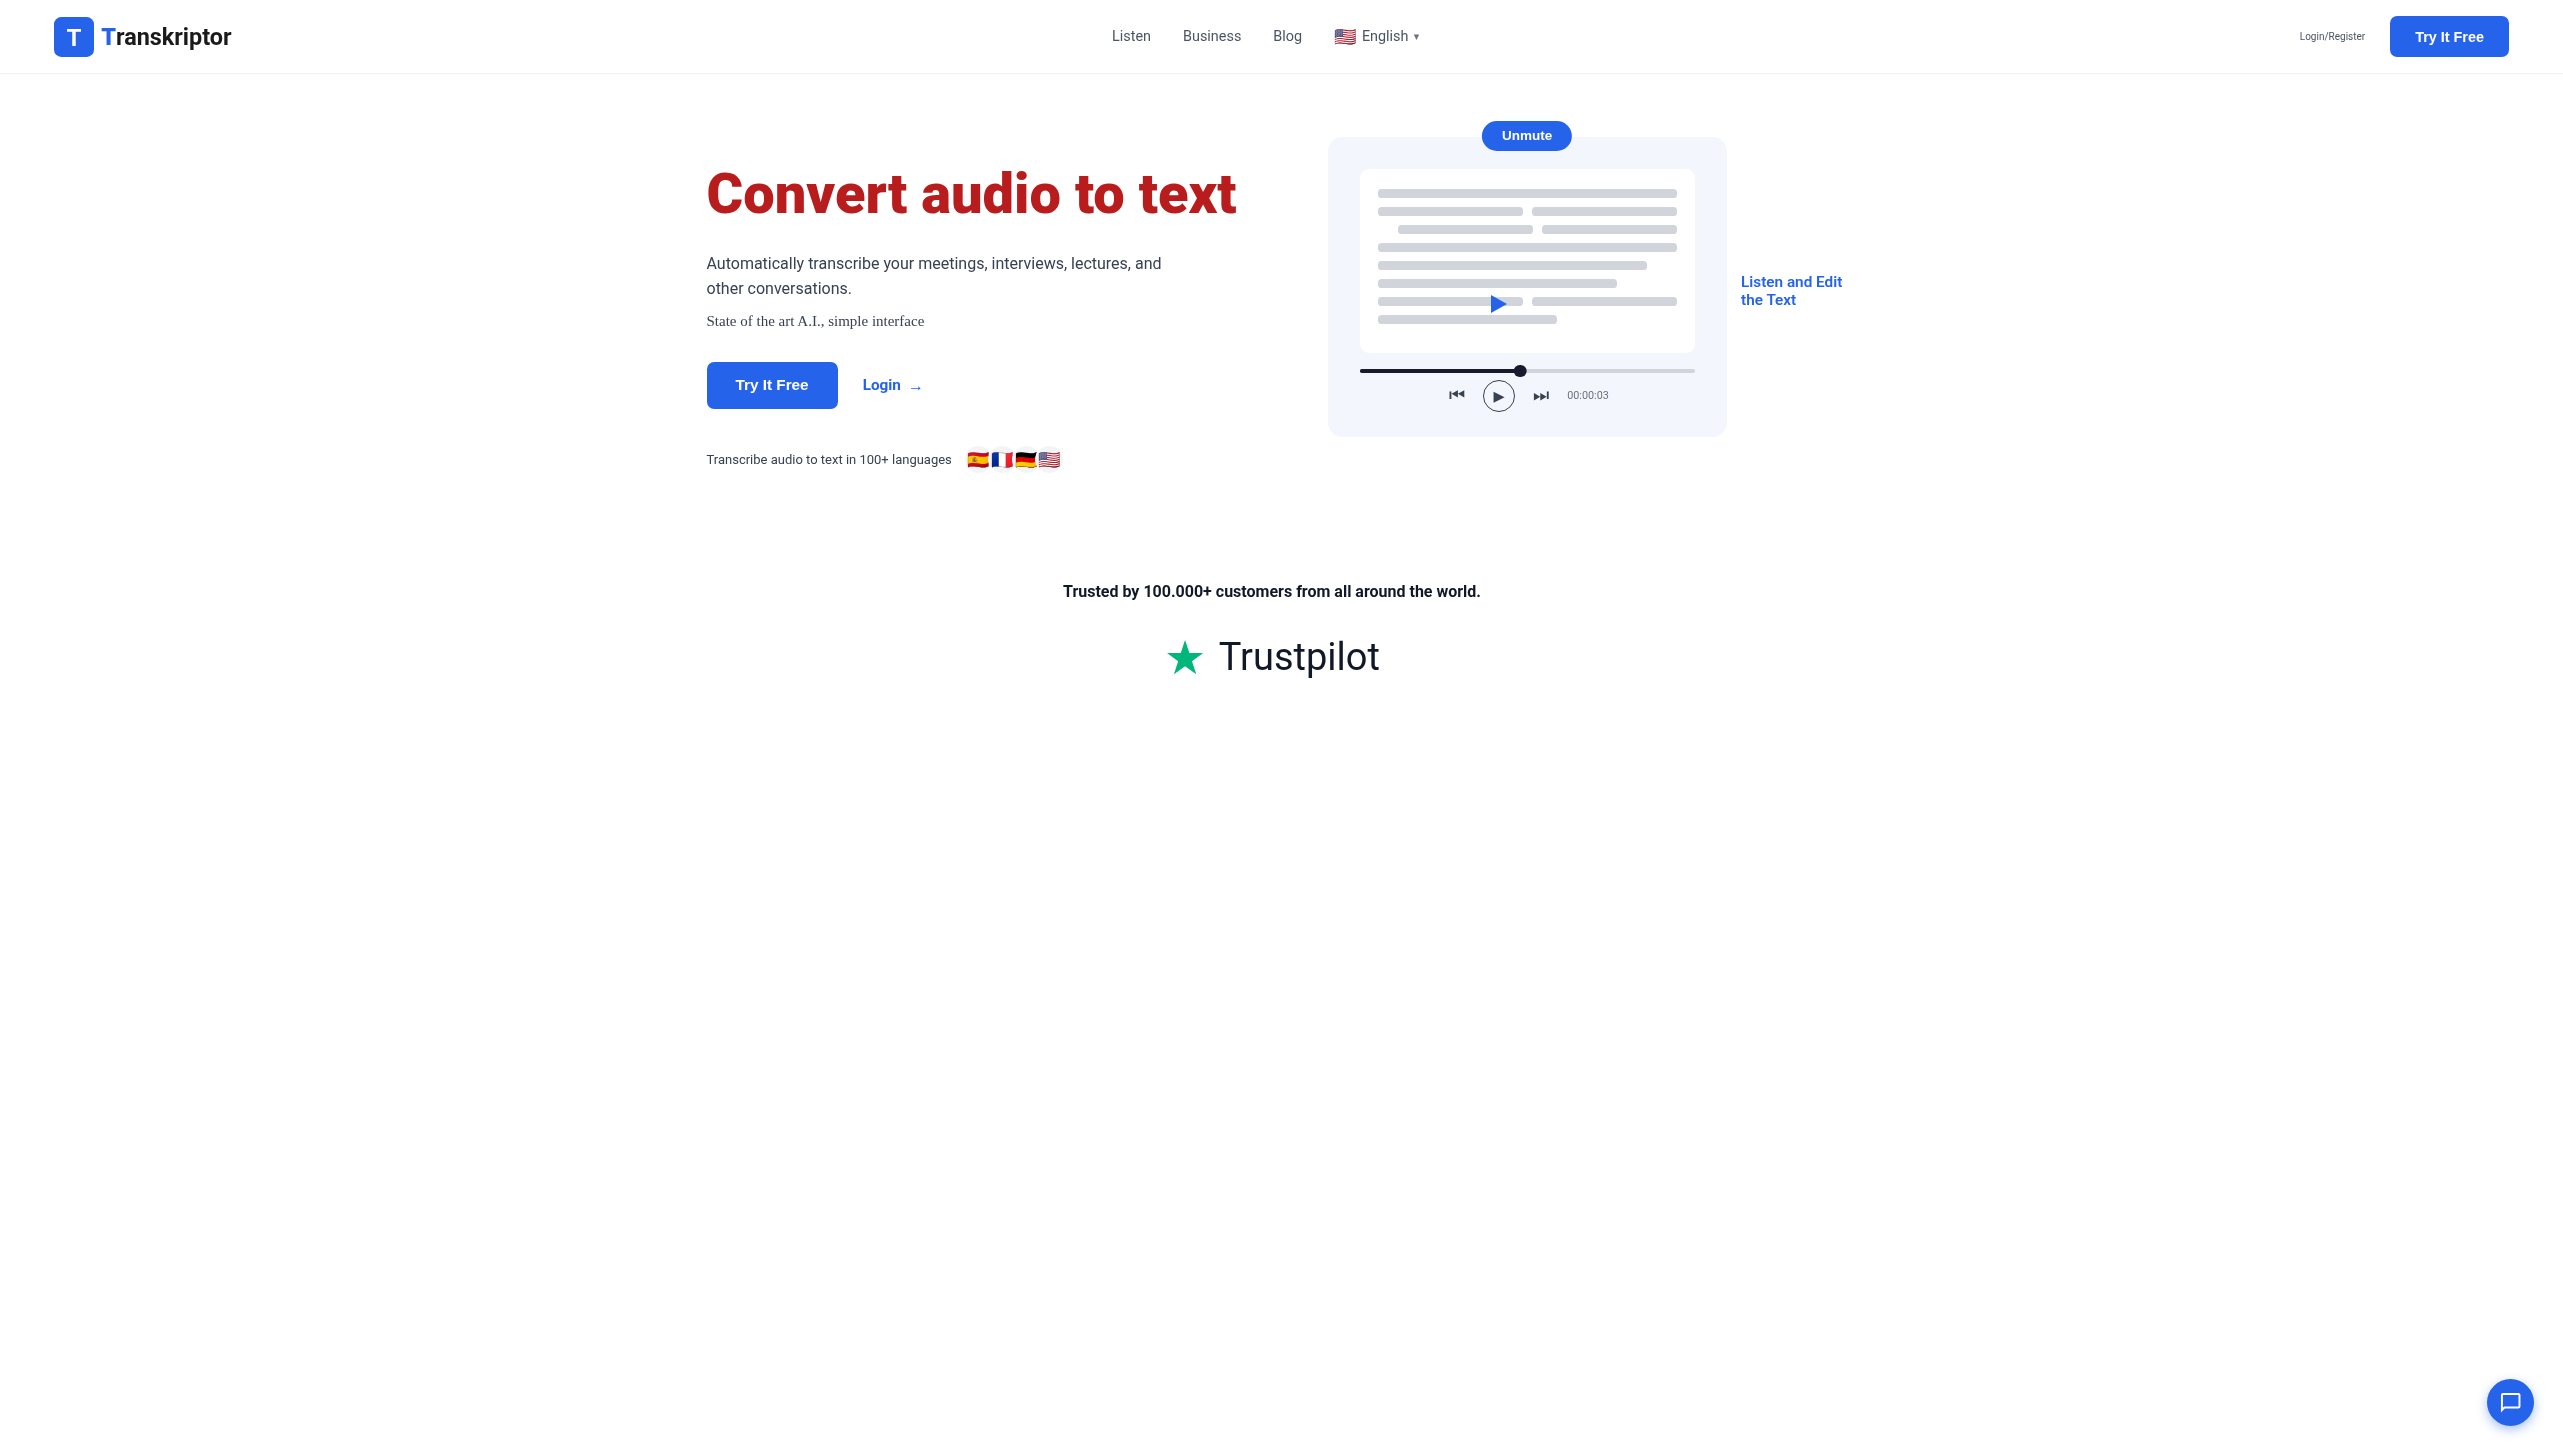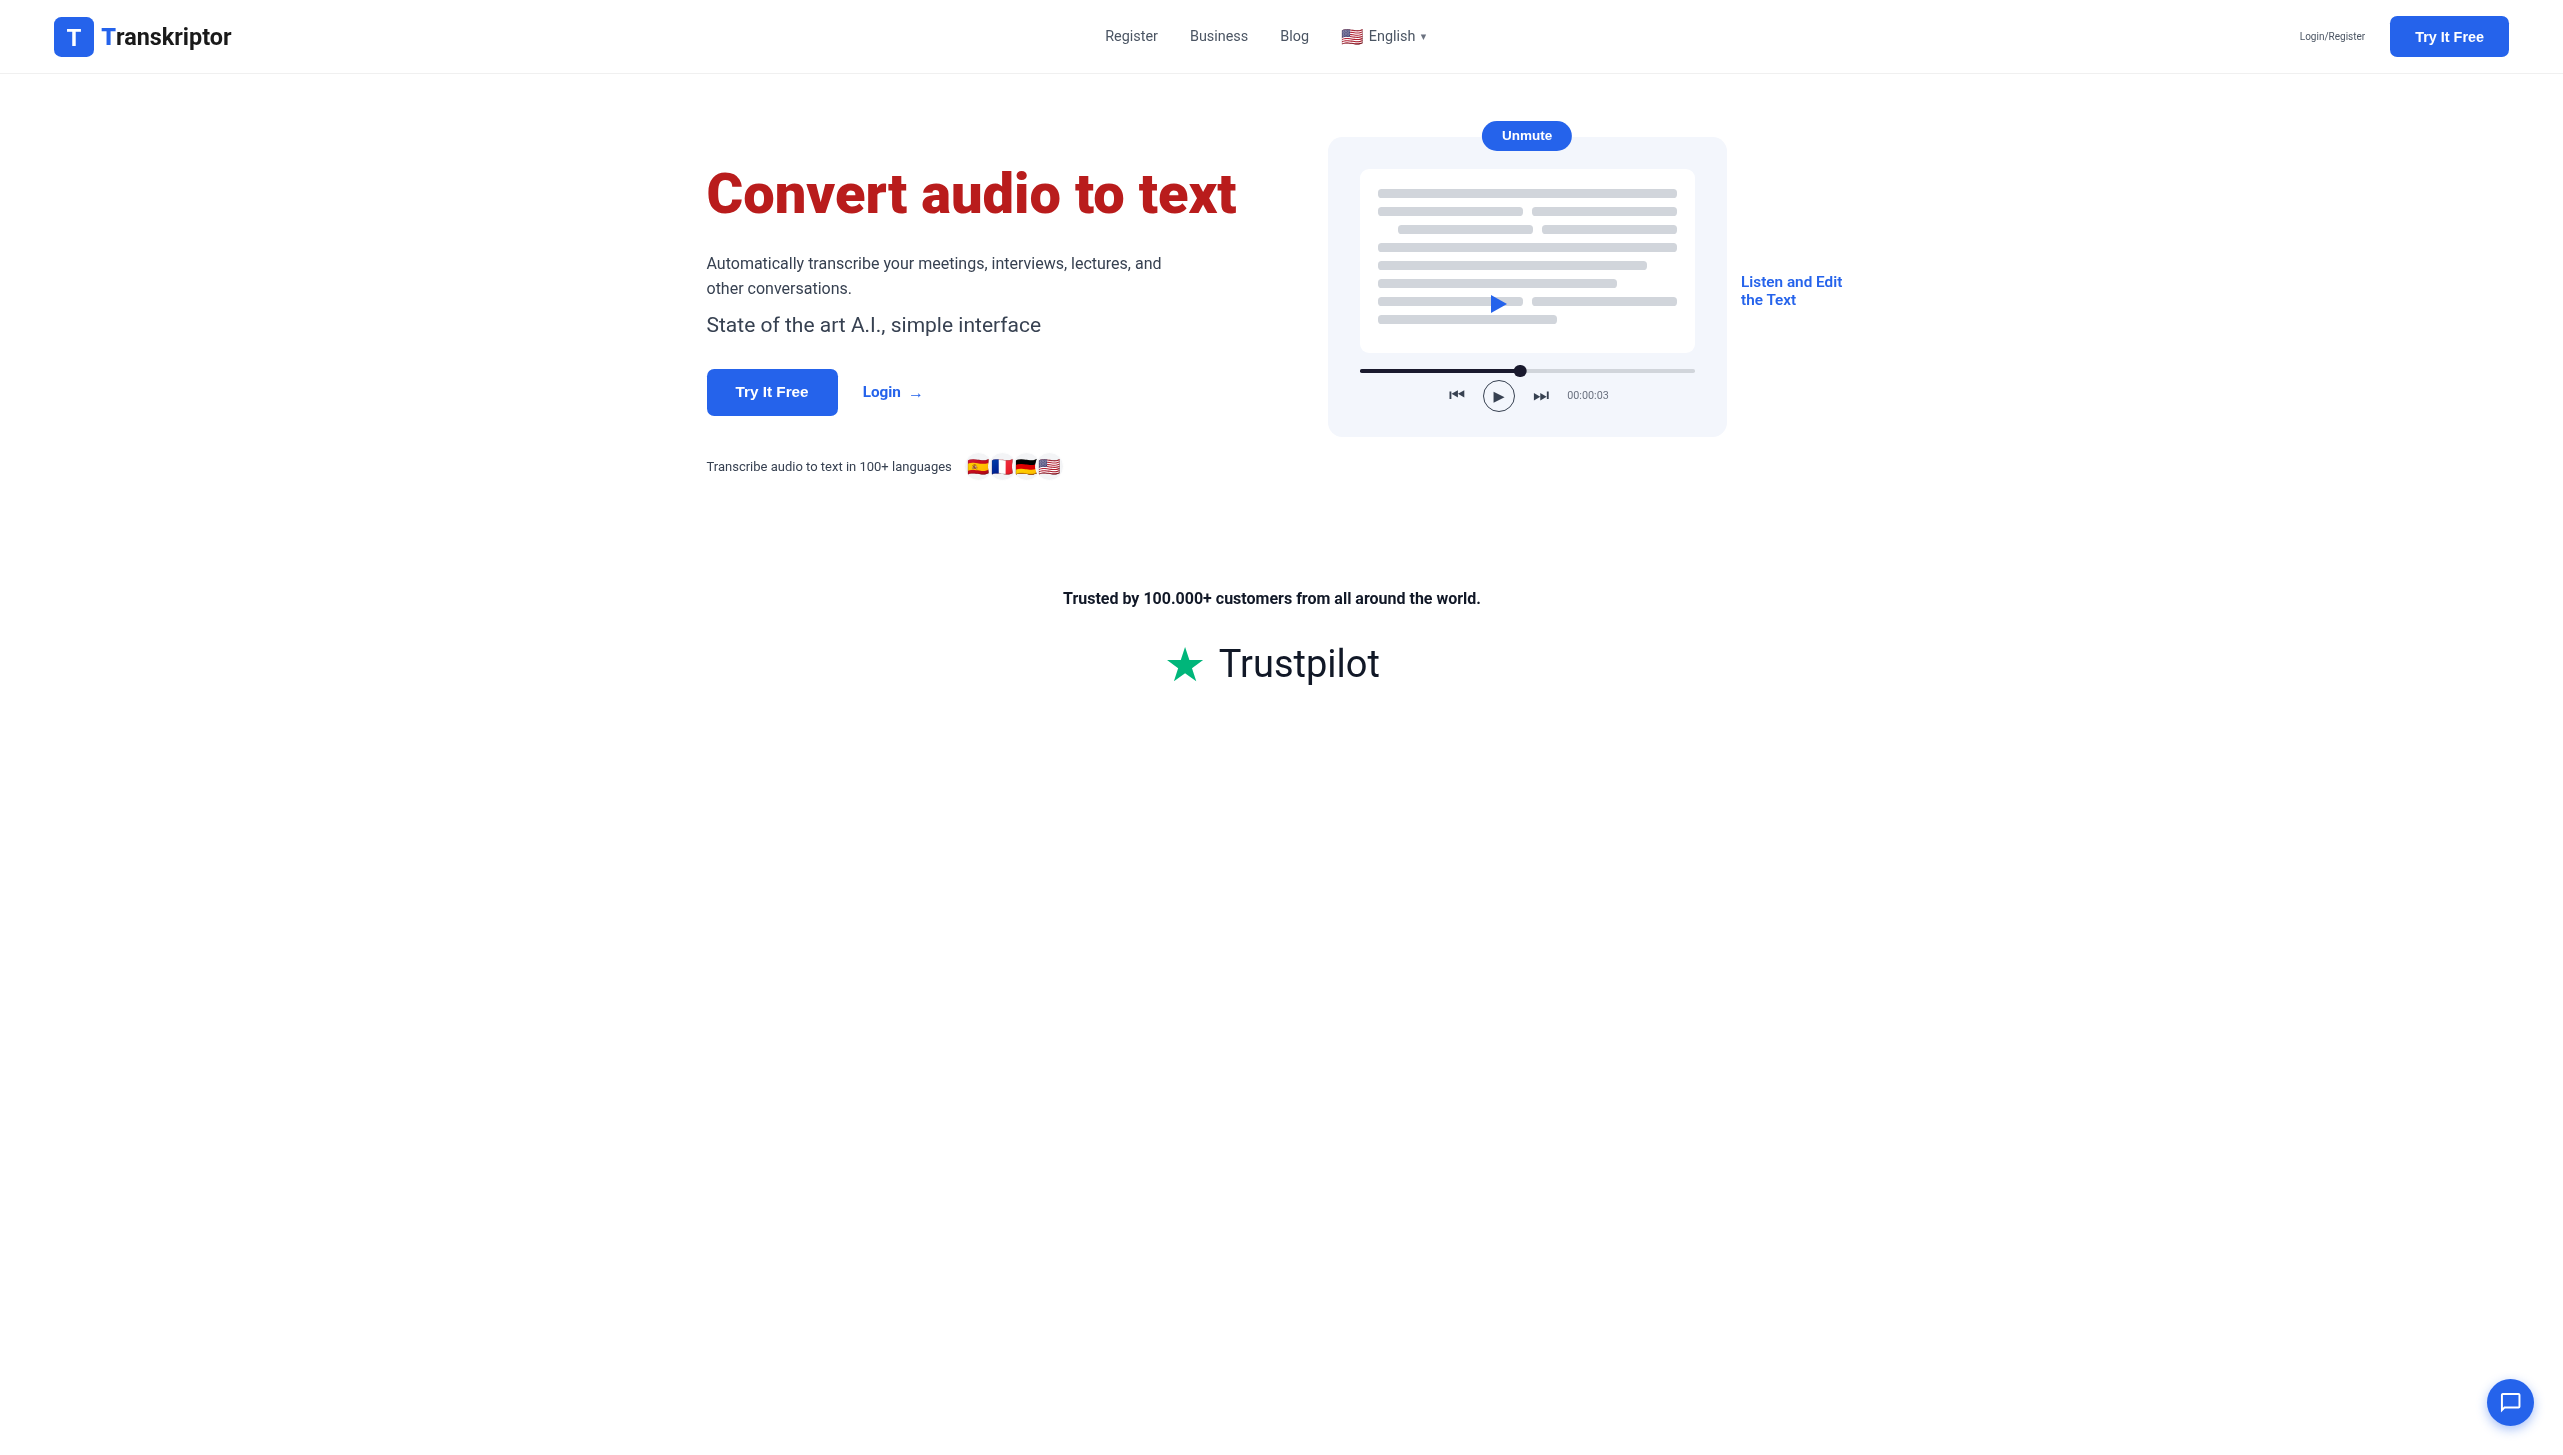--- a/index.html
+++ b/index.html
@@ -104,23 +104,24 @@
       margin-bottom: 25px;
     }
     .hero-subtitle {
       font-size: 16px;
       color: #374151;
       line-height: 1.6;
       margin-bottom: 10.8px;
       max-width: 467px;
     }
     .hero-feature {
-      font-size: 21px;
+      font-size: 15px;
       color: #374151;
       margin-bottom: 32px;
+      font-family: Liberation Serif, serif;
     }
     .hero-buttons {
       display: flex;
       align-items: center;
       gap: 25px;
       margin-bottom: 36px;
     }
     .try-free-btn {
       background: #2563eb;
       color: #fff;
@@ -354,21 +355,21 @@
 <nav class="navbar">
   <div class="logo-area">
     <svg class="logo-icon" viewBox="0 0 44 44" fill="none" xmlns="http://www.w3.org/2000/svg">
       <rect width="44" height="44" rx="8" fill="#2563eb"></rect>
       <text x="50%" y="58%" dominant-baseline="middle" text-anchor="middle" fill="white" font-size="26" font-weight="900" font-family="Arial">T</text>
     </svg>
     <span class="logo-text"><span style="color:#2563eb;font-weight:900;">T</span><span style="color:#1a1a1a;">ranskriptor</span></span>
   </div>
 
   <div class="nav-links">
-    <a class="nav-link">Register</a>
+    <a class="nav-link">Listen</a>
     <a class="nav-link">Business</a>
     <a class="nav-link">Blog</a>
     <div class="lang-selector">
       <span class="flag">🇺🇸</span>
       <span>English</span>
       <span class="chevron">▾</span>
     </div>
   </div>
 
   <div class="nav-right">

